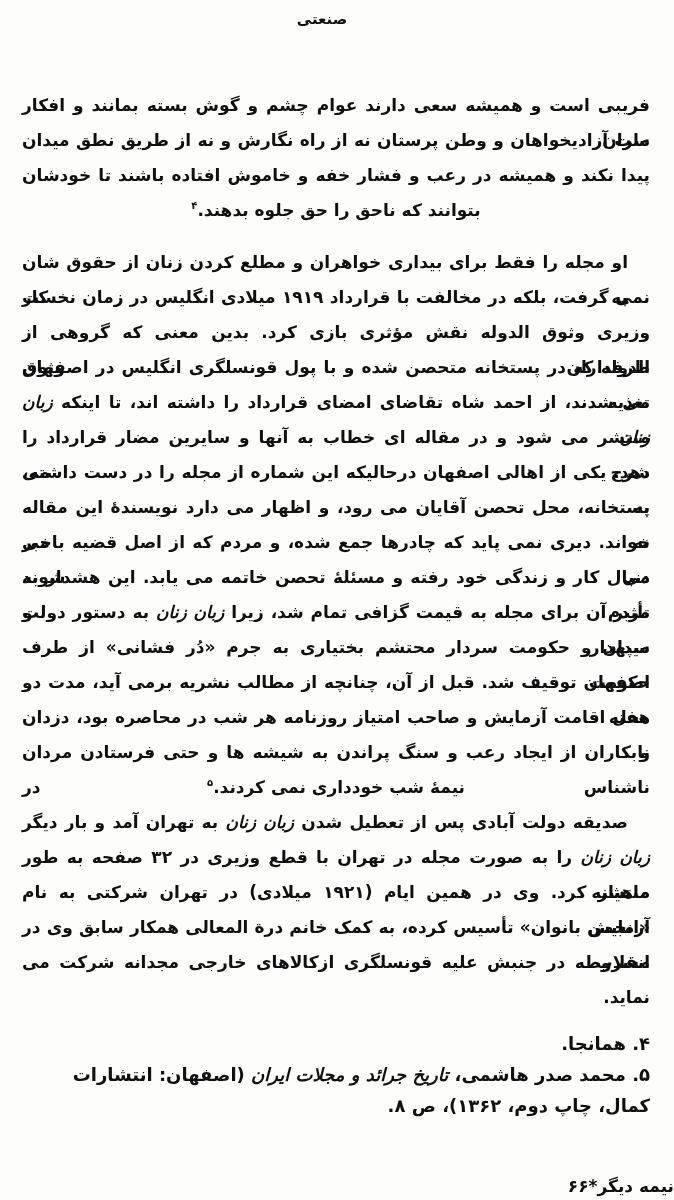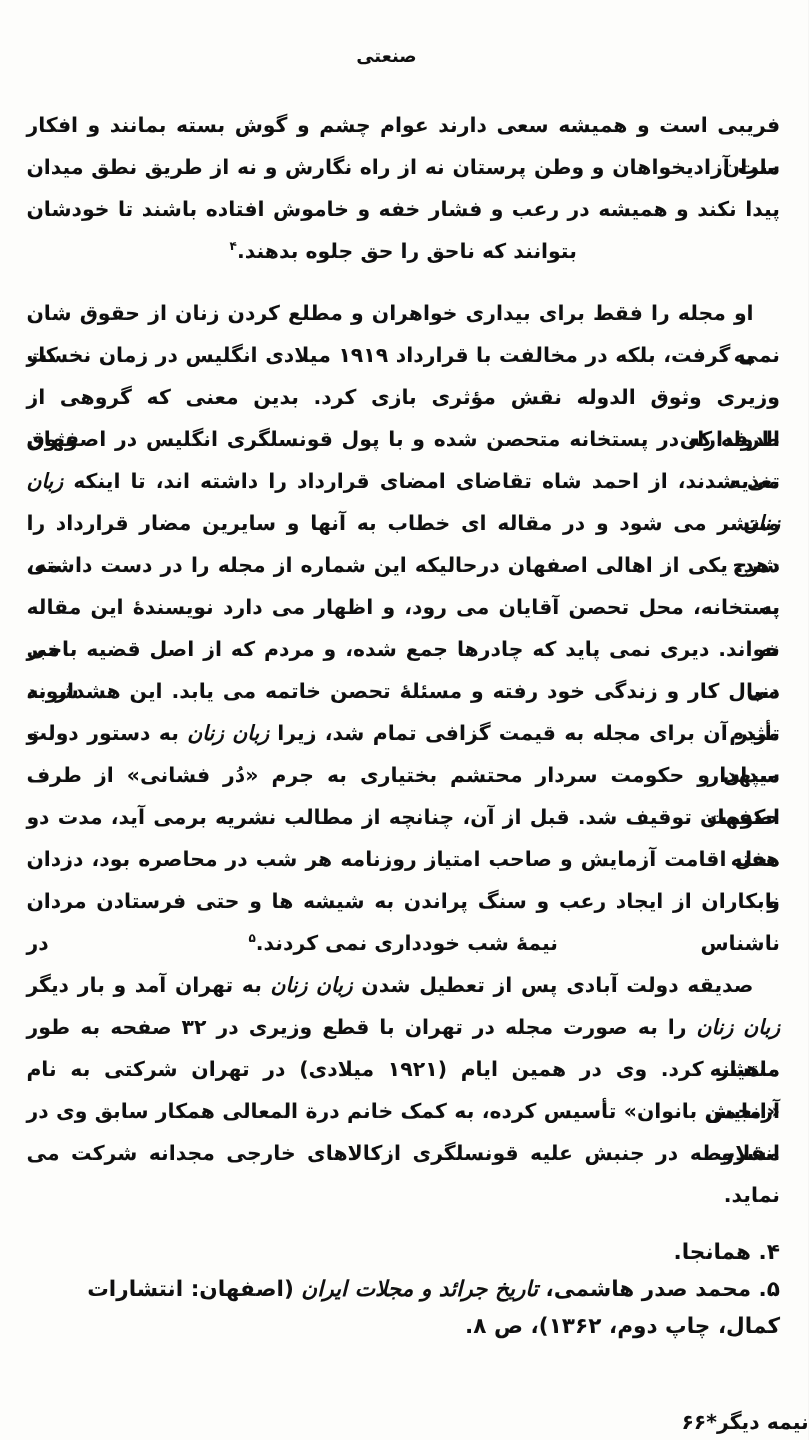--- a/index.html
+++ b/index.html
@@ -20,21 +20,20 @@
     overflow: hidden;
   }
   .running-header {
     position: absolute;
     top: 10px;
     left: 0;
     right: 30px;
     text-align: center;
     font-size: 15px;
     letter-spacing: 0.5px;
-    margin-top: 28px;
   }
   .text-block {
     position: absolute;
     top: 88px;
     right: 24px;
     left: 22px;
   }
   .para { margin: 0; }
   .para.gap-before { margin-top: 17px; }
   .line {

